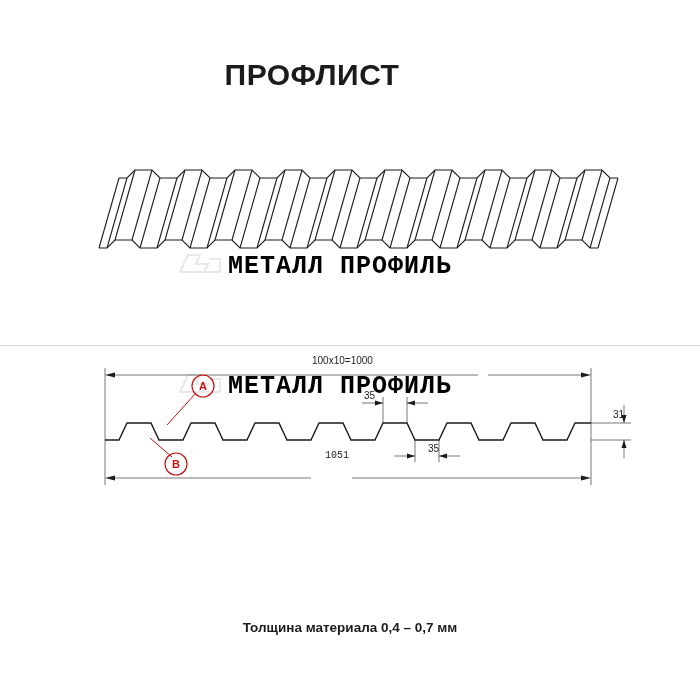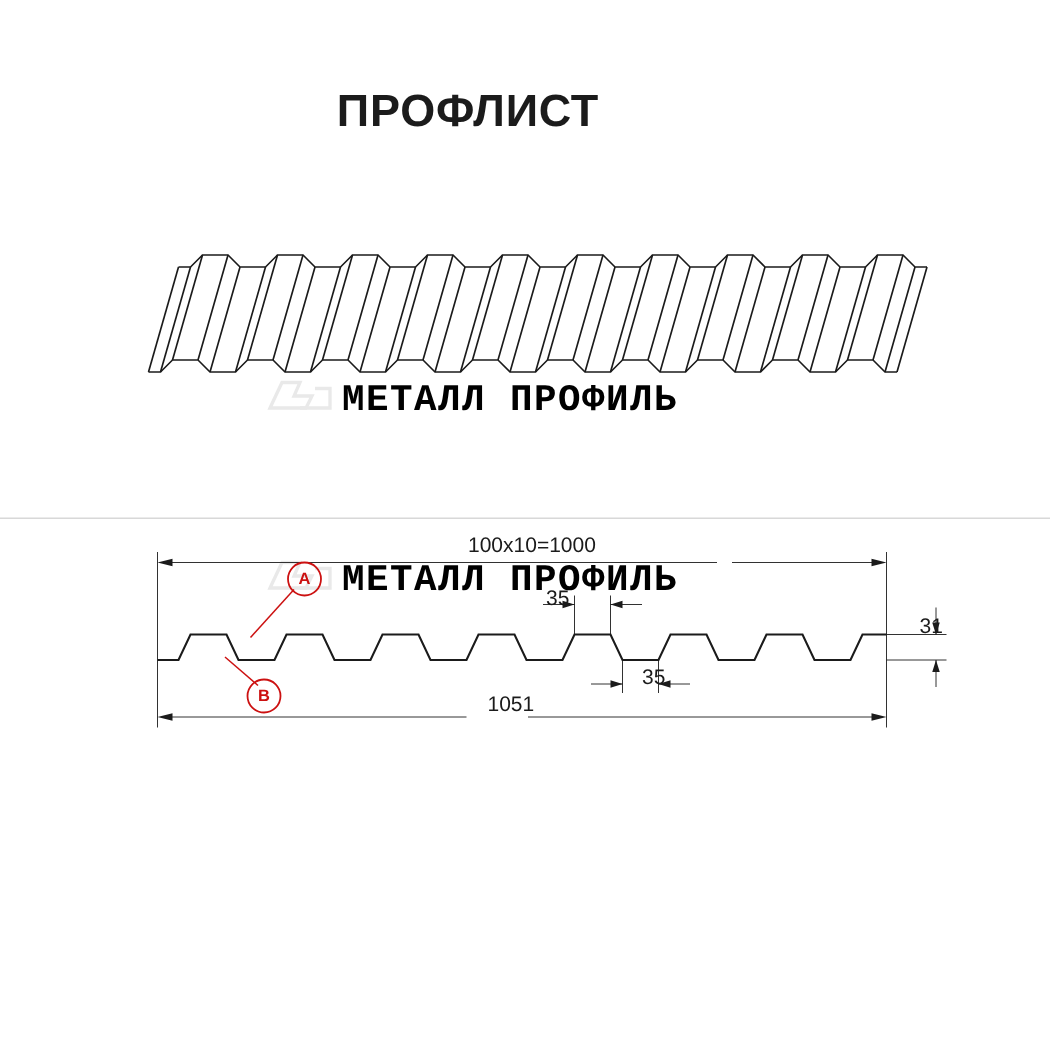--- a/index.html
+++ b/index.html
@@ -85,21 +85,21 @@
     font-size: 25px;
     letter-spacing: 1px;
   }
   .wm-mark {
     position: absolute;
     width: 44px;
     height: 26px;
   }
   .label {
     position: absolute;
-    font-size: 14px;
+    font-size: 10px;
     color: #1b1b1b;
     white-space: nowrap;
   }
   .label-red {
     position: absolute;
     font-size: 11px;
     font-weight: bold;
     color: #cc1111;
     white-space: nowrap;
   }
@@ -251,22 +251,23 @@
         <path d="M172,112 L150,93"></path>
       </g>
       <g fill="none" stroke="#cc1111" stroke-width="1.2">
         <circle cx="203" cy="41" r="11"></circle>
         <circle cx="176" cy="119" r="11"></circle>
       </g>
     </g>
   </svg>
 
   <div class="label" style="top:355px;left:312px;">100х10=1000</div>
-  <div class="label" style="top:461px;left:325px;">1051</div>
+  <div class="label" style="top:450px;left:325px;font-family:Liberation Mono, monospace;">1051</div>
   <div class="label" style="top:390px;left:364px;">35</div>
   <div class="label" style="top:443px;left:428px;">35</div>
   <div class="label" style="top:409px;left:613px;">31</div>
 
   <div class="label-red" style="top:380px;left:199px;">A</div>
   <div class="label-red" style="top:458px;left:172px;">B</div>
 
+  <div class="footnote">Толщина материала 0,4 – 0,7 мм</div>
 
 </div>
 
 </body></html>

